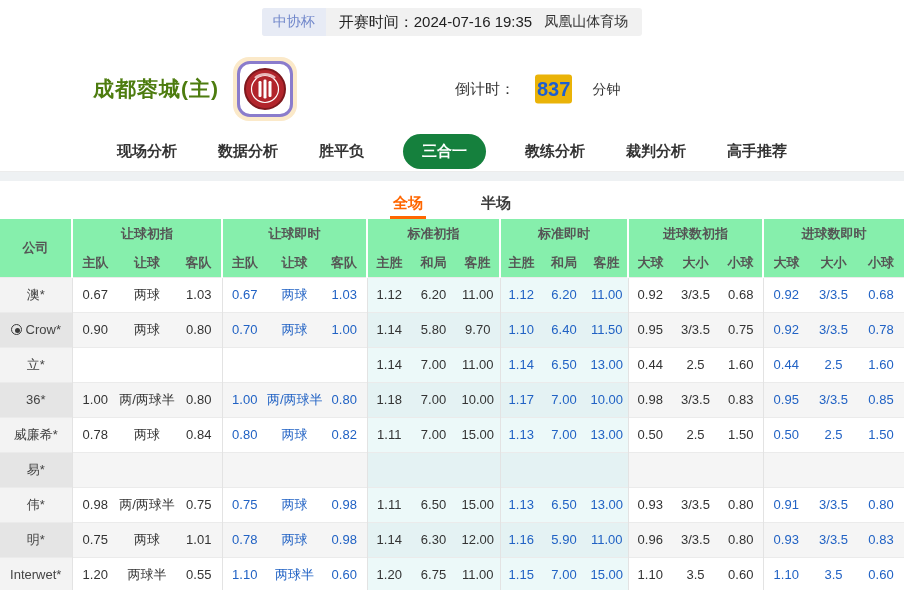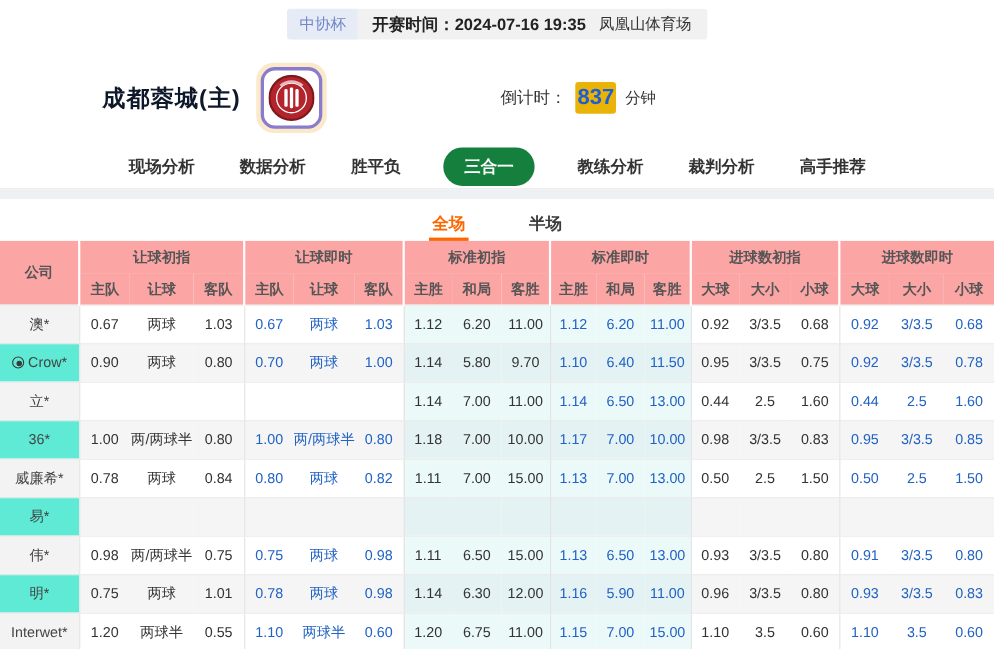--- a/index.html
+++ b/index.html
@@ -3,68 +3,68 @@
 <meta charset="utf-8">
 <style>
   * { margin:0; padding:0; box-sizing:border-box; }
   html,body { width:904px; height:590px; overflow:hidden; background:#fff;
     font-family:"Liberation Sans","DejaVu Sans",sans-serif; }
 
   
   .topbar { display:flex; justify-content:center; padding-top:8px; }
   .topbar-pill { display:inline-flex; align-items:center; background:#f1f1f1; border-radius:3px; overflow:hidden; }
   .league-chip { background:#e7ebf5; color:#6f86ca; font-size:14px; padding:5px 11px; }
-  .kickoff { color:#222; font-weight:bold; font-size:15px; padding:4px 12px 4px 13px; }
+  .kickoff { color:#222; font-weight:normal; font-size:15px; padding:4px 12px 4px 13px; }
   .venue { color:#333; font-size:14px; padding-right:14px; }
 
   
   .teams { position:relative; height:86px; margin-top:10px; }
   .home-side { position:absolute; left:93px; top:50%; transform:translateY(-50%);
     display:flex; align-items:center; gap:14px; }
   .away-side { position:absolute; right:9px; top:50%; transform:translateY(-50%);
     display:flex; align-items:center; gap:10px; }
-  .team-name { font-size:21px; font-weight:bold; color:#0f172a; letter-spacing:1px; }
+  .team-name { font-size:21px; font-weight:bold; color:#4d7c0f; letter-spacing:1px; }
   .logo-frame { width:64px; height:64px; border-radius:16px; padding:4px; }
   .logo-frame.home { background:#fbe9c9; }
   .logo-frame.away { background:#bcd9f1; }
   .logo-inner { width:56px; height:56px; background:#fff; border:3px solid #8a7ccc;
     border-radius:13px; display:flex; align-items:center; justify-content:center; }
   .countdown { position:absolute; left:455px; top:50%; transform:translateY(-50%);
-    display:flex; align-items:center; gap:8px; }
+    display:flex; align-items:center; gap:20px; }
   .countdown-label { font-size:15px; color:#333; }
   .countdown-value { font-size:20px; font-weight:bold; color:#1d5ed1;
     background:#eab308; border-radius:3px; padding:3px 2px; }
   .countdown-unit { font-size:14px; color:#333; }
 
   
   .nav { display:flex; justify-content:center; align-items:center; gap:37px;
     height:40px; border-bottom:1px solid #ececec; }
   .nav-item { font-size:15px; font-weight:bold; color:#333; cursor:pointer; padding:6px 2px; }
   .nav-item.active { background:#15803d; color:#fff; border-radius:18px; padding:8px 19px; }
   .nav-band { height:9px; background:#eef1f3; }
 
   
   .subtabs { display:flex; justify-content:center; gap:52px; padding-top:13px;
     height:38px; position:relative; left:65px; width:774px; }
   .subtab { font-size:15px; font-weight:bold; color:#3c3c3c; cursor:pointer; padding:0 3px 6px; }
   .subtab.active { color:#f60; border-bottom:3px solid #f60; }
 
   
   table { width:904px; border-collapse:collapse; table-layout:fixed; }
-  th { background:#fca5a5; color:#555; font-size:13px; font-weight:bold; }
+  th { background:#86efac; color:#555; font-size:13px; font-weight:bold; }
   thead tr:first-child th { height:30px; }
   thead tr:last-child th { height:28px; }
   th.gstart, th.company { border-left:2px solid #fff; }
   th.company { border-left:none; }
   tbody td { height:35px; text-align:center; font-size:13px; color:#333;
     border-top:1px solid #ebebeb; white-space:nowrap; }
   td.company-cell { background:#f3f3f3; color:#444; border-right:1px solid #e3e3e3; }
   td.gstart { border-left:1px solid #e3e3e3; }
   tr.striped td { background:#f5f5f5; }
-  tr.striped td.company-cell { background:#5eead4; }
+  tr.striped td.company-cell { background:#e5e5e5; }
   td.cyan { background:#ecf9f9; }
   tr.striped td.cyan { background:#e4f2f3; }
   td.live { color:#2162c4; }
   th, td { text-align:center; }
 
   .ball-icon { display:inline-block; width:11px; height:11px; border:1.5px solid #3a3a3a;
     border-radius:50%; position:relative; vertical-align:-1px; margin-right:4px; }
   .ball-icon::after { content:""; position:absolute; left:3px; top:3px; width:5px; height:5px;
     background:#3a3a3a; border-radius:50%; }
 </style>

